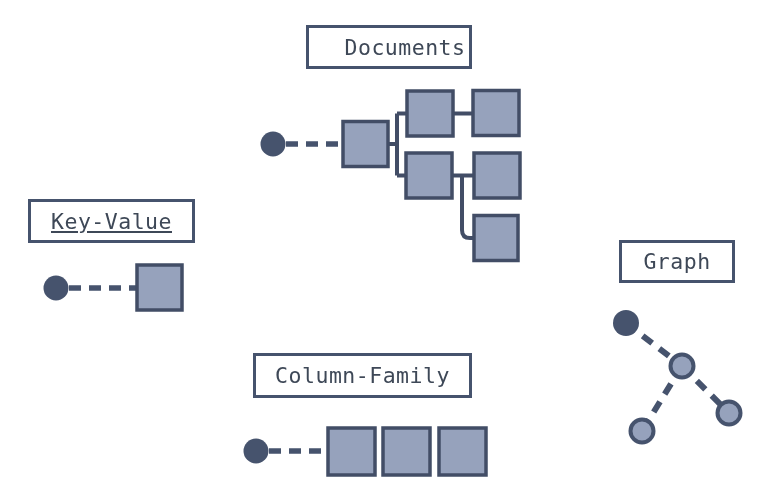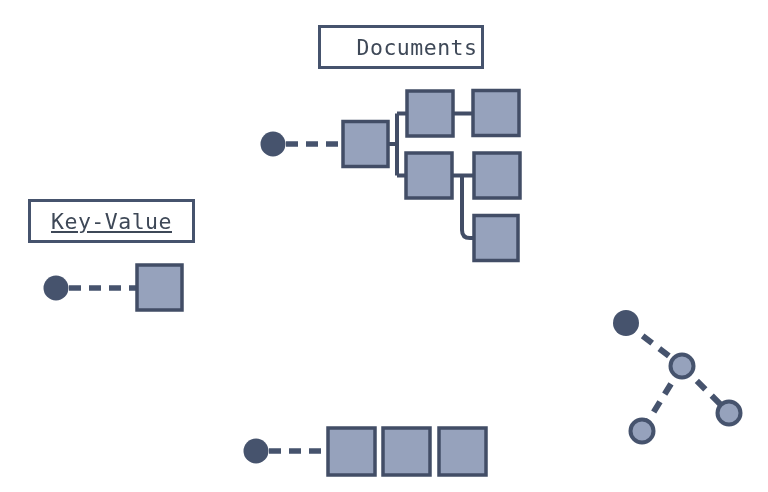--- a/index.html
+++ b/index.html
@@ -30,21 +30,21 @@
     background: var(--bg);
     display: flex;
     align-items: center;
     justify-content: center;
     font-size: 21.5px;
     font-weight: 500;
     color: var(--label-text);
     letter-spacing: 0.5px;
     white-space: nowrap;
   }
-  #label-documents    { left: 318px; top: 25px;  width: 166px; height: 44px; padding-left: 32px; }
+  #label-documents    { left: 306px; top: 25px;  width: 166px; height: 44px; padding-left: 32px; }
   #label-key-value    { left: 28px;  top: 199px; width: 167px; height: 44px; text-decoration: underline; }
   #label-column-family{ left: 253px; top: 353px; width: 219px; height: 45px; }
   #label-graph        { left: 619px; top: 240px; width: 116px; height: 43px; }
   .diagram { position: absolute; overflow: visible; }
   #svg-documents     { left: 250px; top: 80px; }
   #svg-key-value     { left: 28px;  top: 250px; }
   #svg-column-family { left: 235px; top: 420px; }
   #svg-graph         { left: 600px; top: 295px; }
   .node-dark { fill: var(--dark); stroke: none; }
   .node-light { fill: var(--fill); stroke: var(--dark); stroke-width: 4; }
@@ -74,20 +74,26 @@
 <body>
 
 <div class="canvas">
 
   <div class="label-box" id="label-documents">
     <span>Documents</span>
   </div>
   <div class="label-box" id="label-key-value">
     <span>Key-Value</span>
   </div>
+  <div class="label-box" id="label-column-family">
+    <span>Column-Family</span>
+  </div>
+  <div class="label-box" id="label-graph">
+    <span>Graph</span>
+  </div>
 
   <svg class="diagram" id="svg-documents" width="280" height="190" viewBox="0 0 280 190">
     <line class="dash" x1="36" y1="64" x2="93" y2="64"></line>
     <path class="conn" d="M138 64 H147 M147 33.5 V95.5 M147 33.5 H158 M147 95.5 H158 M203 33.5 H223 M202 95.5 H224 M212 95.5 V150 Q212 158 220 158 H224"></path>
     <circle class="node-dark" cx="23" cy="64" r="12.5"></circle>
     <rect class="sq" x="93" y="41.5" width="45" height="45"></rect>
     <rect class="sq" x="157" y="11" width="46" height="45"></rect>
     <rect class="sq" x="223" y="10.5" width="46" height="45"></rect>
     <rect class="sq" x="156" y="73" width="46" height="45"></rect>
     <rect class="sq" x="224" y="73" width="46" height="45"></rect>

